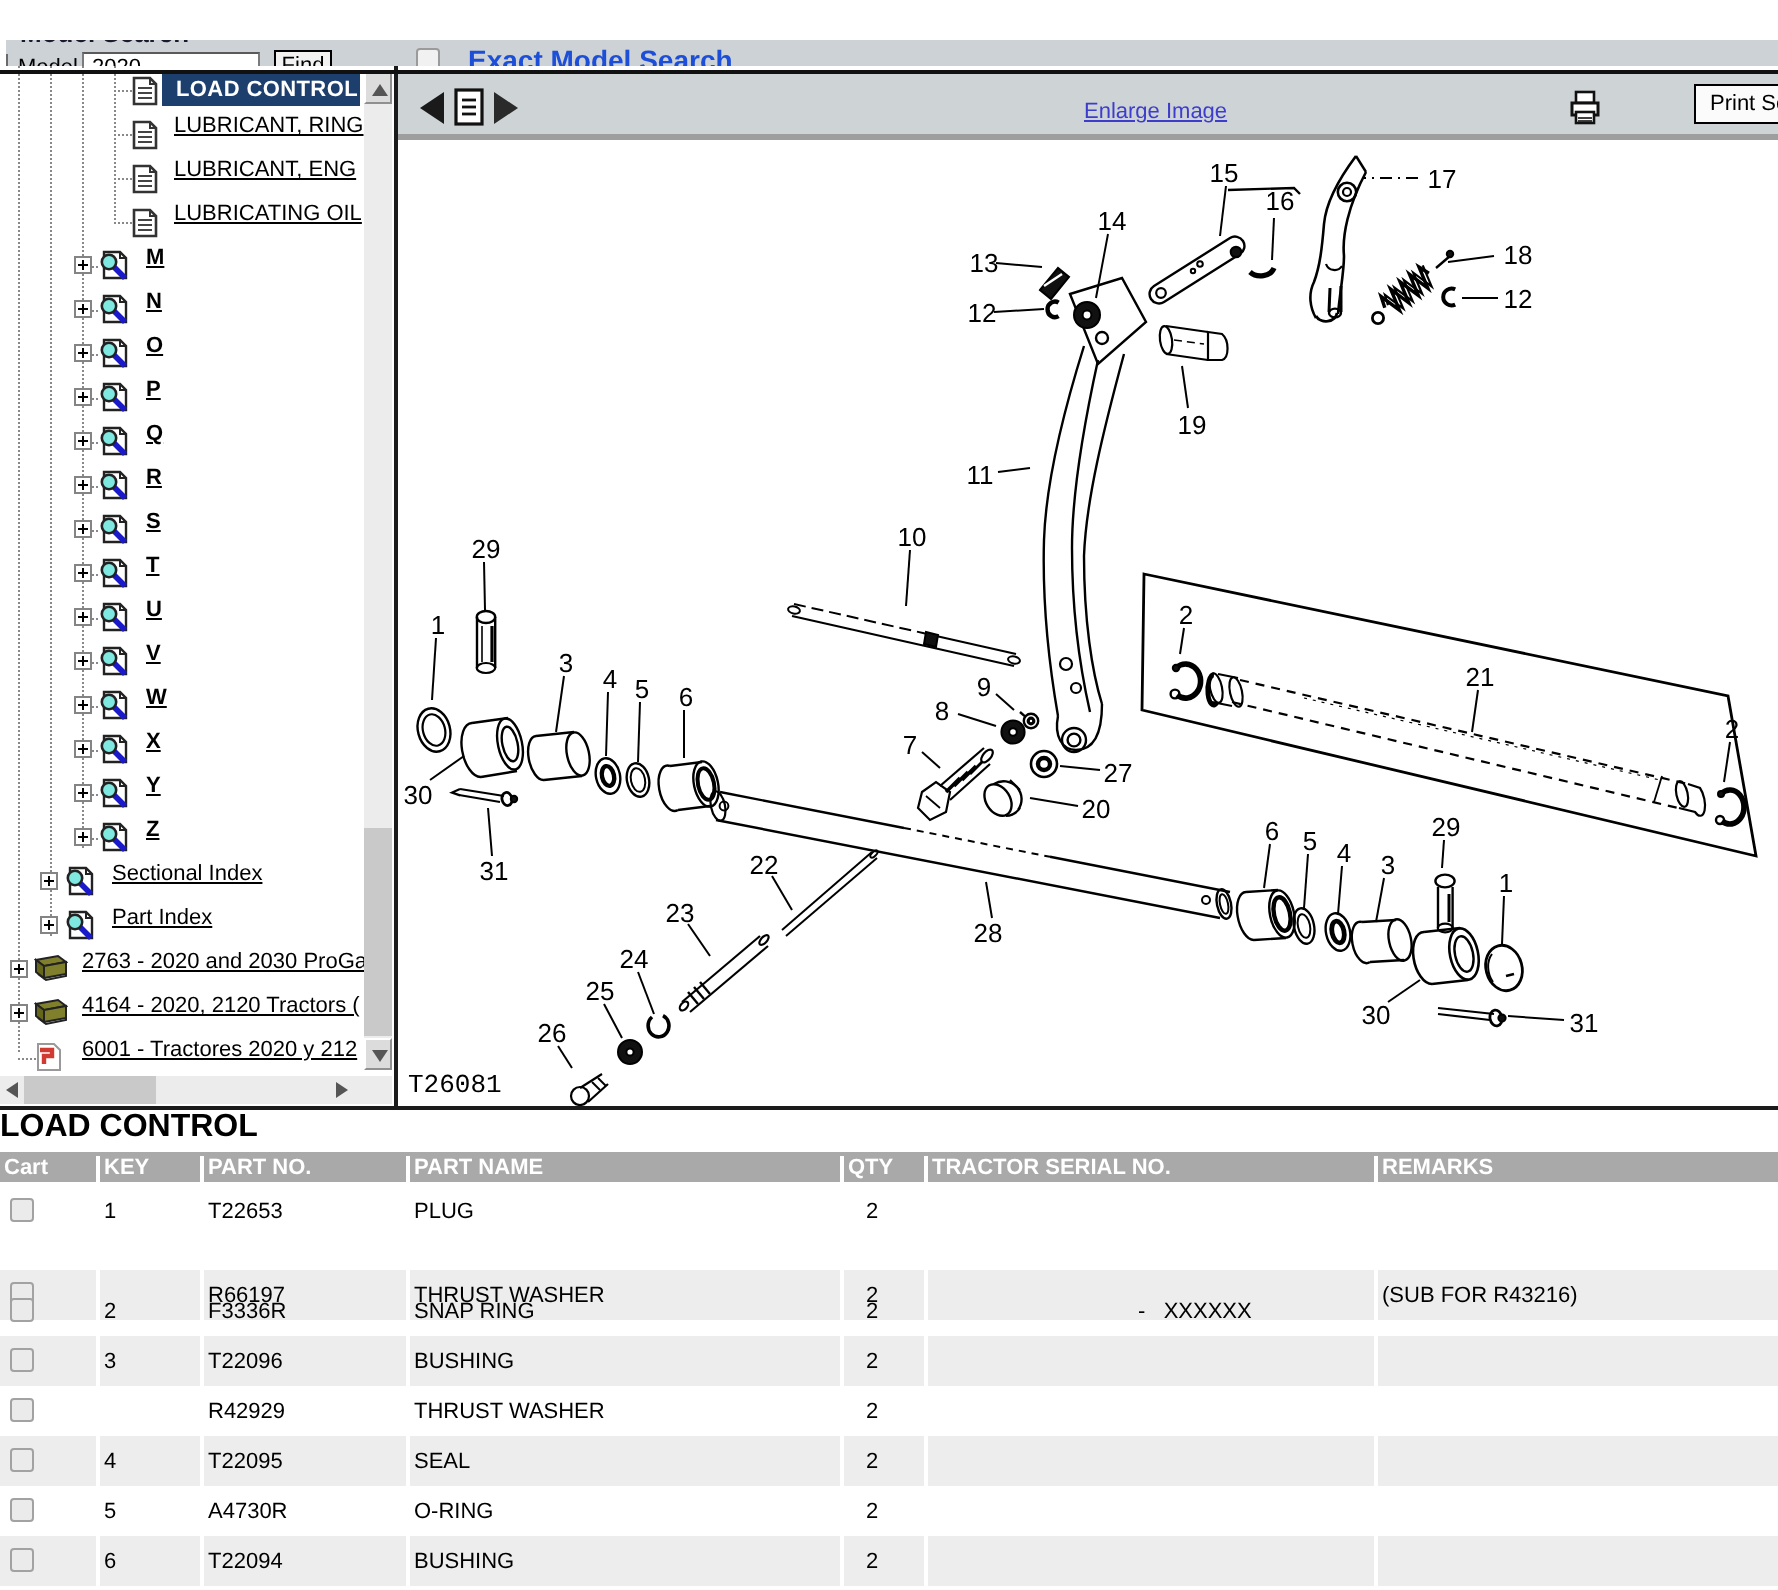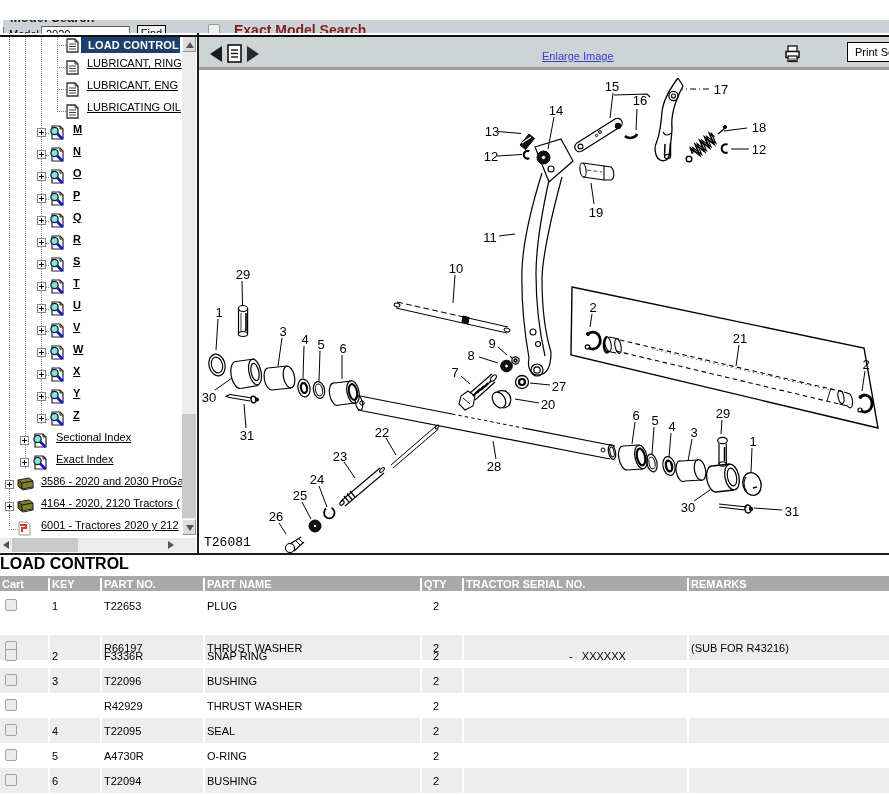--- a/index.html
+++ b/index.html
@@ -12,21 +12,21 @@
 #topbar { position:absolute; left:0; top:0; width:889px; height:33px; background:#cdd2d6; border-bottom:2px solid #0c4a6e;margin-top:20px; }
 #tb-white { position:absolute; left:0; top:0; width:3px; height:31px; background:#fff; }
 #tb-border { position:absolute; left:3px; top:7px; width:1px; height:24px; background:#6a6a6a; }
 #blackline { position:absolute; left:0; top:35px; width:889px; height:2px; background:#111; z-index:30; }
 #msearch-clip { position:absolute; left:10px; top:0; width:120px; height:3px; overflow:hidden; }
 #msearch-clip span { position:relative; display:inline-block; top:-12px; font-weight:bold; font-size:13px; color:#1a1a2e; }
 #lbl-model { position:absolute; left:9px; top:8px; font-size:11px; color:#000; }
 #inp-model { position:absolute; left:41px; top:6px; width:89px; height:15px; background:#fff; border:1px solid #7b7b7b; border-top-color:#5a5a5a; font-size:11px; padding:0 0 0 4px; line-height:14px; }
 #btn-find { position:absolute; left:137px; top:5px; width:29px; height:17px; background:#f2f2f2; border:1px solid #000; font-size:11px; text-align:center; line-height:15px; }
 #cb-top { position:absolute; left:208px; top:4px; width:12px; height:11px; background:#f1f1f1; border:1px solid #9a9a9a; border-radius:2px; }
-#lbl-exact { position:absolute; left:234px; top:2px; font-size:14px; font-weight:bold; color:#7f1d1d; }
+#lbl-exact { position:absolute; left:234px; top:2px; font-size:14px; font-weight:bold; color:#1d4ed8; }
 
 
 #side { position:absolute; left:0; top:33px; width:197px; height:520px; background:#fff; overflow:hidden; }
 .trow { position:absolute; height:16px; font-size:11px; line-height:13px; white-space:nowrap; }
 .trow a { color:#000; text-decoration:underline; }
 .plus { position:absolute; width:9px; height:9px; border:1px solid #848484; background:#fff; }
 .plus:before { content:""; position:absolute; left:1px; top:3px; width:5px; height:1px; background:#000; }
 .plus:after { content:""; position:absolute; left:3px; top:1px; width:1px; height:5px; background:#000; }
 .dotv { position:absolute; width:1px; background-image:repeating-linear-gradient(to bottom,#888 0 1px,transparent 1px 2px); }
 .doth { position:absolute; height:1px; background-image:repeating-linear-gradient(to right,#888 0 1px,transparent 1px 2px); }
@@ -251,29 +251,29 @@
           <circle cx="5.5" cy="6" r="3.6" fill="#7fe8e0" stroke="#222" stroke-width="1.3"></circle>
         </svg>
         <div class="trow" style="left:56px;top:398px"><a>Sectional Index</a></div>
         <div class="plus" style="left:20px;top:425px"></div>
         <svg class="abs" style="left:32px;top:422px" width="16" height="16" viewBox="0 0 16 16">
           <path d="M3,1 h8 l3,3 v10 h-11 z" fill="#fff" stroke="#222" stroke-width="1.2"></path>
           <path d="M11,1 v3 h3" fill="none" stroke="#222" stroke-width="1"></path>
           <line x1="8" y1="8.5" x2="13.5" y2="14" stroke="#1a1ac8" stroke-width="2.8"></line>
           <circle cx="5.5" cy="6" r="3.6" fill="#7fe8e0" stroke="#222" stroke-width="1.3"></circle>
         </svg>
-        <div class="trow" style="left:56px;top:420px"><a>Exact Index</a></div>
+        <div class="trow" style="left:56px;top:420px"><a>Part Index</a></div>
         <div class="plus" style="left:5px;top:447px"></div>
         <svg class="abs" style="left:17px;top:444px" width="17" height="15" viewBox="0 0 17 15">
           <path d="M2,10 l4,3 l10,-2 v-2 l-10,2 z" fill="#fff" stroke="#222" stroke-width="1"></path>
           <path d="M1,3 l4,3 l11,-2 l-4,-3 z" fill="#80802c" stroke="#222" stroke-width="1"></path>
           <path d="M1,3 v6 l4,3 v-6 z" fill="#666618" stroke="#222" stroke-width="1"></path>
           <path d="M5,6 v6 l11,-2 v-6 z" fill="#80802c" stroke="#222" stroke-width="1"></path>
         </svg>
-        <div class="trow" style="left:41px;top:442px"><a>3586 - 2020 and 2030 ProGa</a></div>
+        <div class="trow" style="left:41px;top:442px"><a>2763 - 2020 and 2030 ProGa</a></div>
         <div class="plus" style="left:5px;top:469px"></div>
         <svg class="abs" style="left:17px;top:466px" width="17" height="15" viewBox="0 0 17 15">
           <path d="M2,10 l4,3 l10,-2 v-2 l-10,2 z" fill="#fff" stroke="#222" stroke-width="1"></path>
           <path d="M1,3 l4,3 l11,-2 l-4,-3 z" fill="#80802c" stroke="#222" stroke-width="1"></path>
           <path d="M1,3 v6 l4,3 v-6 z" fill="#666618" stroke="#222" stroke-width="1"></path>
           <path d="M5,6 v6 l11,-2 v-6 z" fill="#80802c" stroke="#222" stroke-width="1"></path>
         </svg>
         <div class="trow" style="left:41px;top:464px"><a>4164 - 2020, 2120 Tractors (</a></div>
         <div class="doth" style="left:9px;top:496px;width:9px"></div>
         <svg class="abs" style="left:18px;top:488px" width="13" height="15" viewBox="0 0 13 15">

